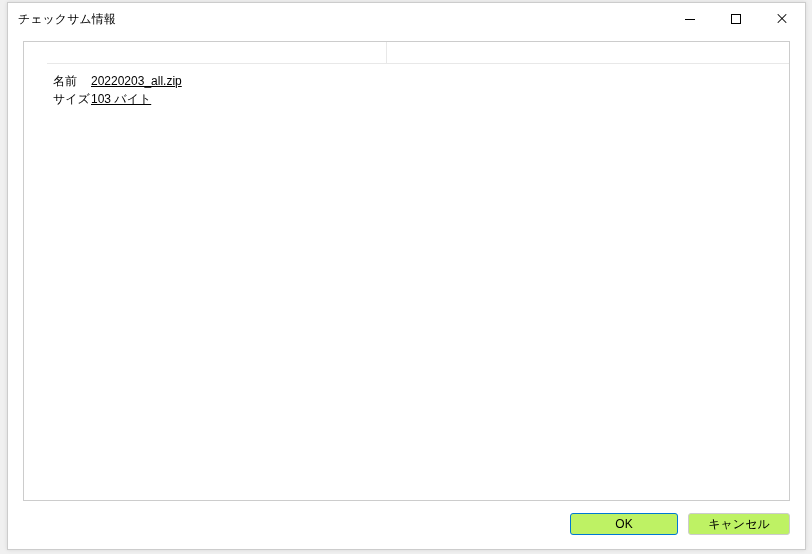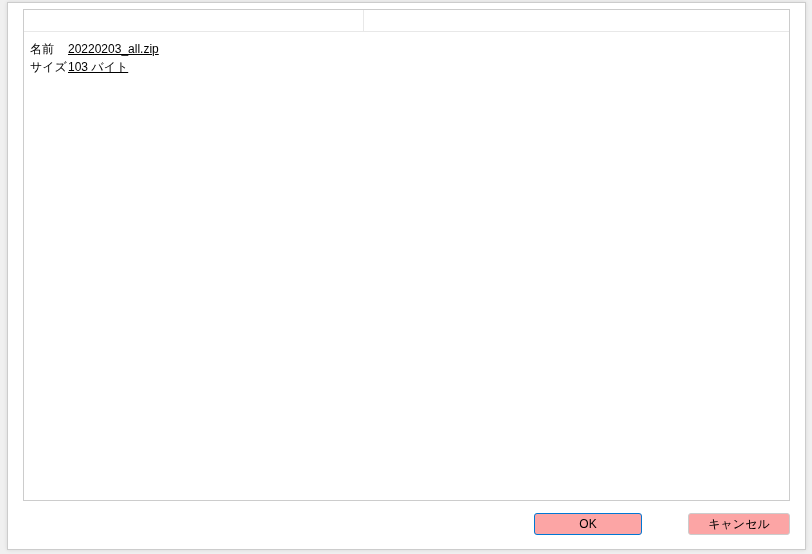--- a/index.html
+++ b/index.html
@@ -83,20 +83,21 @@
     .win-icon-close::after {
       transform: rotate(-45deg);
     }
     .content-area {
       flex: 1;
       border: 1px solid #cccccc;
       margin: 6px 15px 6px 15px;
       background: #ffffff;
       position: relative;
       overflow: hidden;
+      padding-left: 23px;
     }
     .column-header {
       height: 22px;
       border-bottom: 1px solid #e8e8e8;
       display: flex;
     }
     .column-header .col-sep {
       border-right: 1px solid #e8e8e8;
       height: 100%;
     }
@@ -124,38 +125,51 @@
       display: flex;
       justify-content: flex-end;
       gap: 10px;
       padding: 6px 15px 14px 15px;
     }
     .btn {
       width: 102px;
       height: 22px;
       font-size: 12px;
       font-family: inherit;
-      background: #fca5a5;
+      background: #bef264;
       border: 1px solid #cccccc;
       border-radius: 3px;
       cursor: pointer;
       display: flex;
       align-items: center;
       justify-content: center;
-      margin-left: 36px;
     }
     .btn.primary {
       border: 1px solid #0078d4;
       width: 108px;
     }
   </style>
 </head>
 <body>
 
 <div class="window">
+  <div class="titlebar">
+    <div class="title-text">チェックサム情報</div>
+    <div class="window-controls">
+      <button class="win-btn">
+        <span class="win-icon-min"></span>
+      </button>
+      <button class="win-btn">
+        <span class="win-icon-max"></span>
+      </button>
+      <button class="win-btn close">
+        <span class="win-icon-close"></span>
+      </button>
+    </div>
+  </div>
 
   <div class="content-area">
     <div class="column-header">
       <div class="col-sep c1"></div>
     </div>
     <div class="info-block">
       <div class="info-row">
         <div class="info-label">名前</div>
         <div class="info-value">20220203_all.zip</div>
       </div>

